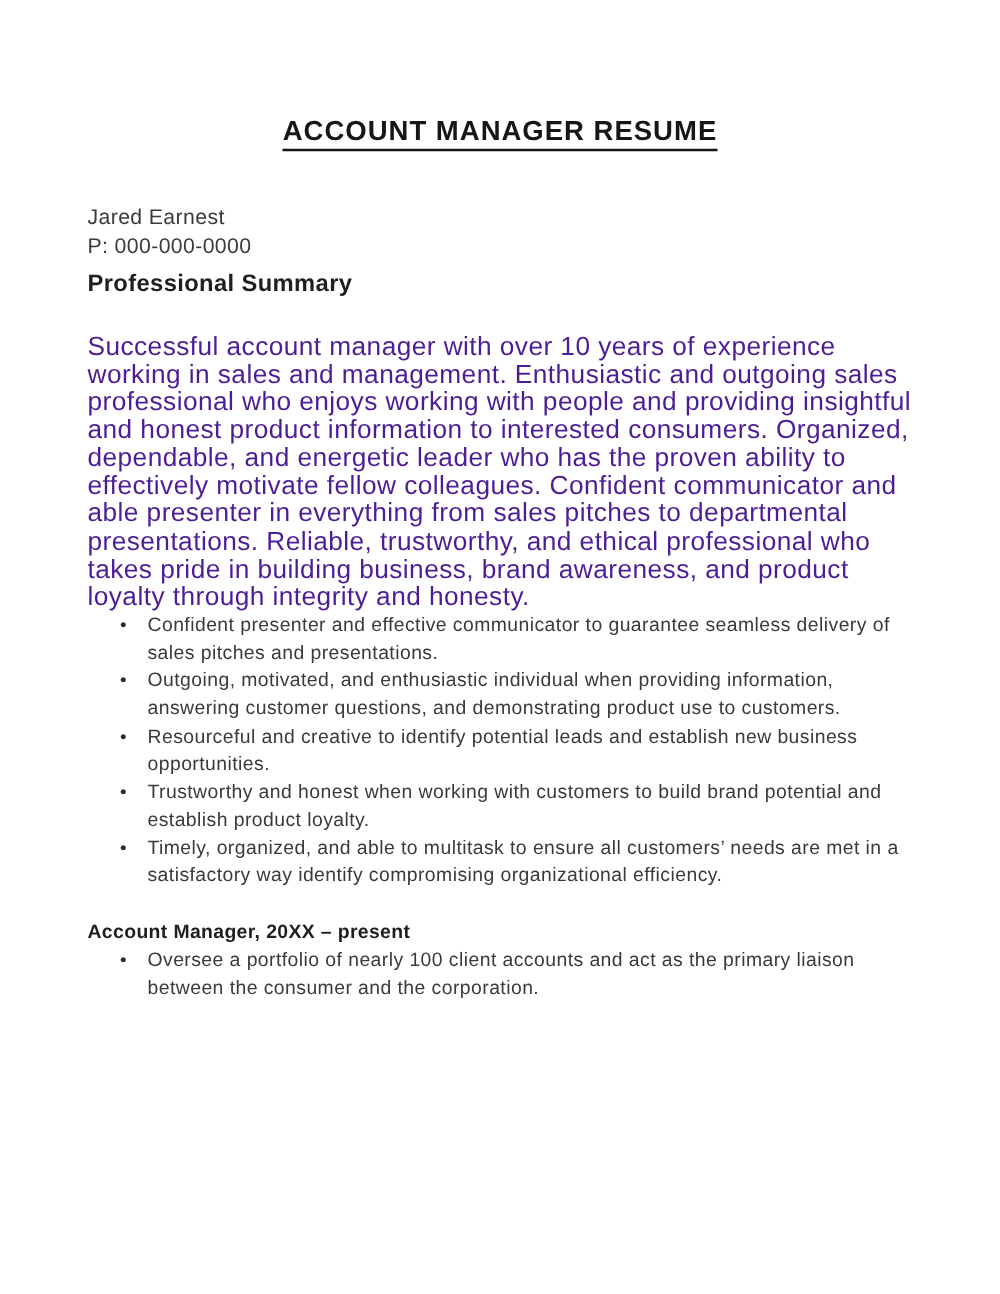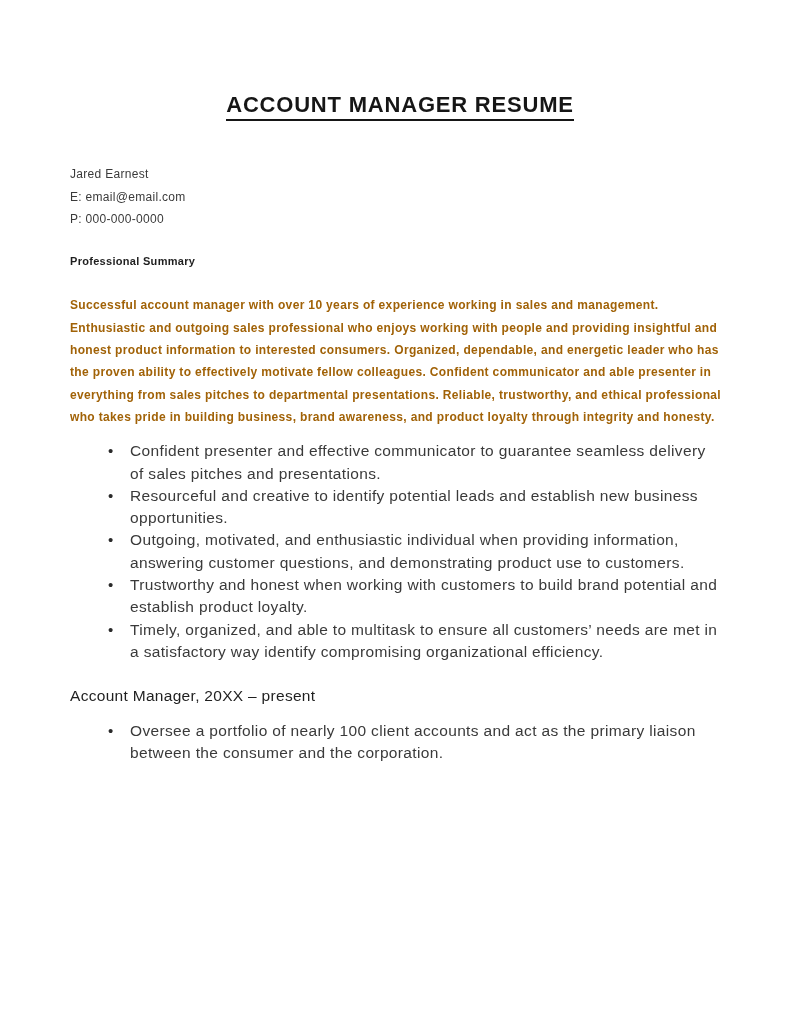--- a/index.html
+++ b/index.html
@@ -33,106 +33,104 @@
     border-bottom: 2.5px solid #161616;
     padding-bottom: 2px;
     line-height: 1.15;
   }
 
   
   .contact-block {
     margin-bottom: 0;
   }
   .contact-line {
-    font-size: 12px;
+    font-size: 17px;
     line-height: 22.3px;
     letter-spacing: 0.3px;
     color: #3a3a3a;
   }
 
   
   h2.section-heading {
-    font-size: 11px;
+    font-size: 19px;
     font-weight: bold;
     color: #1f1f1f;
     letter-spacing: 0.3px;
-    margin-top: 24px;
+    margin-top: 8px;
     margin-bottom: 26px;
     line-height: 1.3;
   }
 
   
   .body-text {
-    font-size: 12px;
+    font-size: 21px;
     line-height: 22.3px;
     letter-spacing: 0.35px;
-    color: #a16207;
-    font-weight: bold;
+    color: #4c1d95;
   }
 
   
   ul.bullet-list {
     list-style: none;
     padding-left: 48px;
-    margin: 12px;
+    margin: 0;
   }
   ul.bullet-list li {
     position: relative;
     font-size: 15.5px;
     line-height: 22.3px;
     letter-spacing: 0.35px;
     color: #3a3a3a;
   }
   ul.bullet-list li::before {
     content: "\2022";
     position: absolute;
     left: -22px;
     top: 0;
     color: #2a2a2a;
     font-size: 15px;
   }
 
   
   h3.job-title {
     font-size: 15.5px;
-    font-weight: normal;
+    font-weight: bold;
     color: #1f1f1f;
     letter-spacing: 0.3px;
     line-height: 22.3px;
     margin-top: 22px;
     margin-bottom: 1px;
   }
 
   .summary-section .body-text { margin-top: 0; }
 </style>
 </head>
 <body>
 
 <div class="page">
 
   <div class="title-row">
     <h1 class="doc-title">ACCOUNT MANAGER RESUME</h1>
   </div>
 
   <div class="contact-block">
     <p class="contact-line">Jared Earnest</p>
-    <p class="contact-line">E: email@email.com</p>
     <p class="contact-line">P: 000-000-0000</p>
   </div>
 
   <section class="summary-section">
     <h2 class="section-heading">Professional Summary</h2>
     <p class="body-text">Successful account manager with over 10 years of experience working in sales and management. Enthusiastic and outgoing sales professional who enjoys working with people and providing insightful and honest product information to interested consumers. Organized, dependable, and energetic leader who has the proven ability to effectively motivate fellow colleagues. Confident communicator and able presenter in everything from sales pitches to departmental presentations. Reliable, trustworthy, and ethical professional who takes pride in building business, brand awareness, and product loyalty through integrity and honesty.</p>
   </section>
 
   <section class="skills-section">
     <ul class="bullet-list">
       <li>Confident presenter and effective communicator to guarantee seamless delivery of sales pitches and presentations.</li>
+      <li>Outgoing, motivated, and enthusiastic individual when providing information, answering customer questions, and demonstrating product use to customers.</li>
       <li>Resourceful and creative to identify potential leads and establish new business opportunities.</li>
-      <li>Outgoing, motivated, and enthusiastic individual when providing information, answering customer questions, and demonstrating product use to customers.</li>
       <li>Trustworthy and honest when working with customers to build brand potential and establish product loyalty.</li>
       <li>Timely, organized, and able to multitask to ensure all customers’ needs are met in a satisfactory way identify compromising organizational efficiency.</li>
     </ul>
   </section>
 
   <section class="work-section">
     <h3 class="job-title">Account Manager, 20XX – present</h3>
     <ul class="bullet-list">
       <li>Oversee a portfolio of nearly 100 client accounts and act as the primary liaison between the consumer and the corporation.</li>
     </ul>

